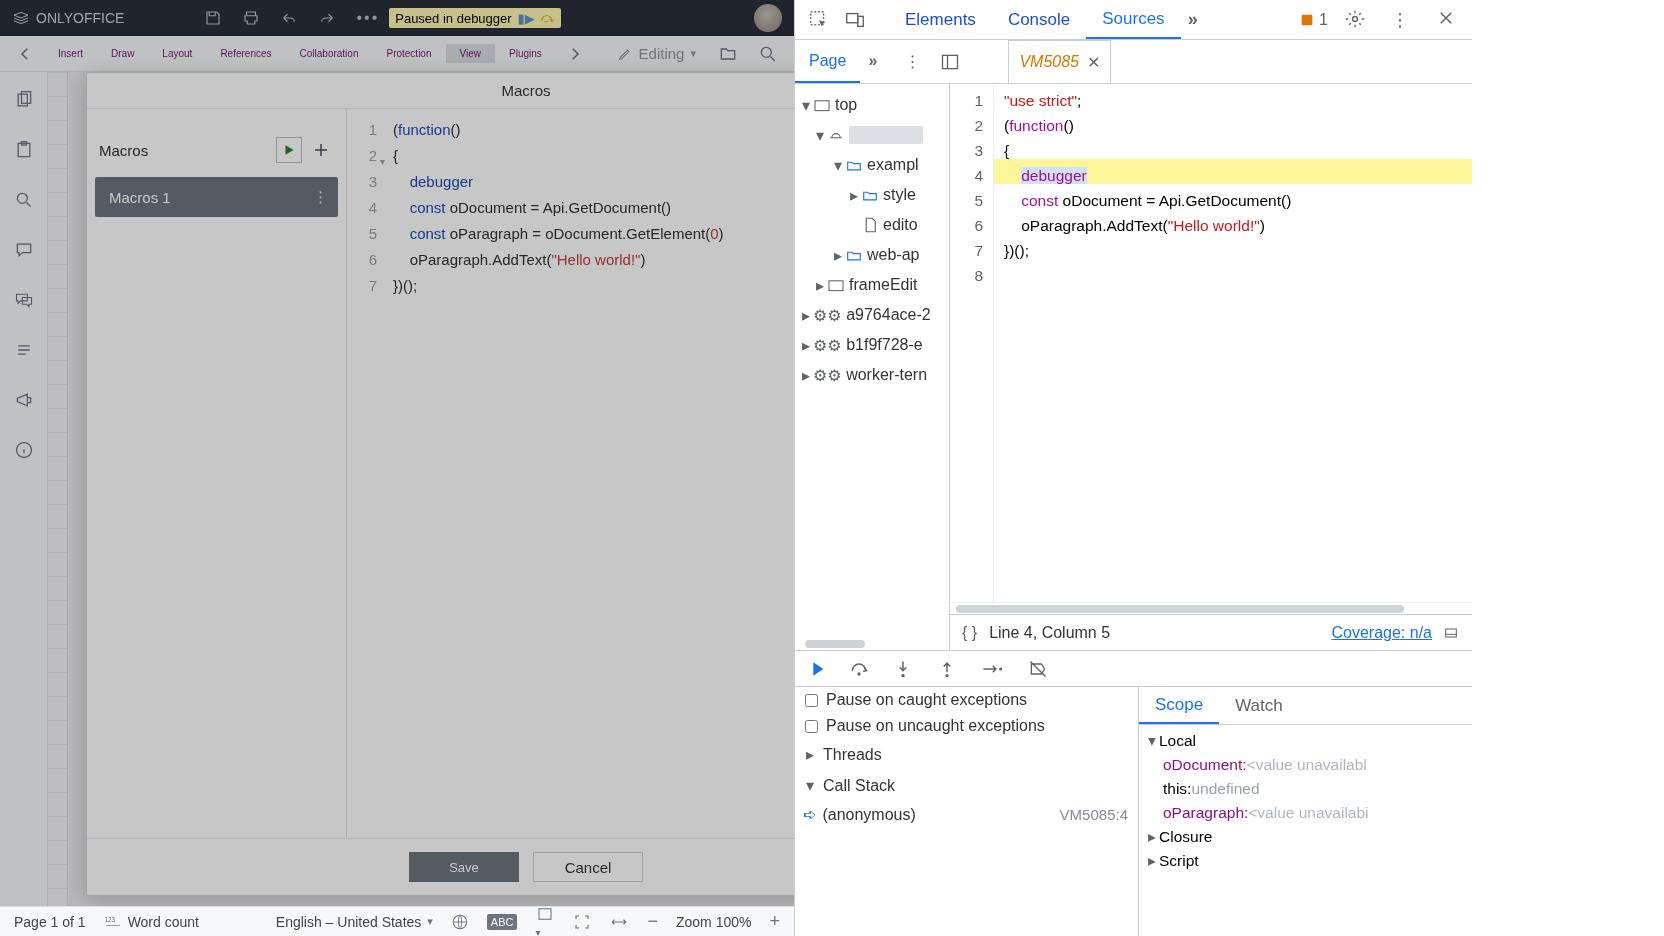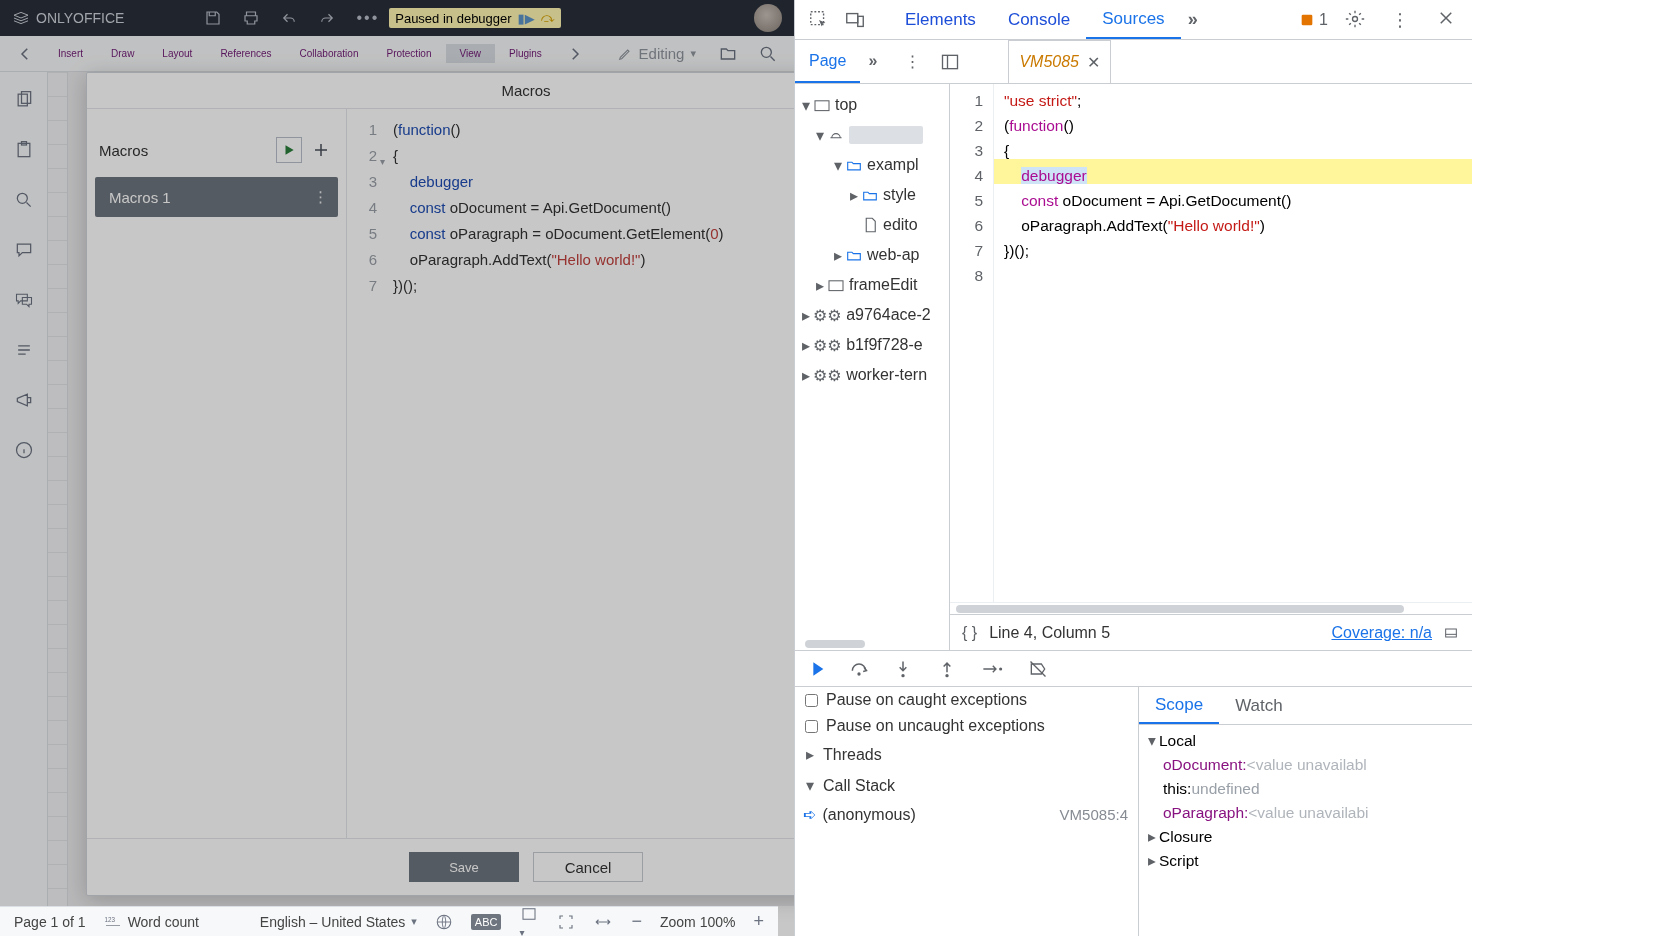--- a/index.html
+++ b/index.html
@@ -58,21 +58,21 @@
 .gut-row { height: 26px; position: relative; }
 .code { padding: 8px 0 0 8px; color: #333; }
 .code .kw { color: #1f4db3; }
 .code .str { color: #c0413e; }
 .code .fn { color: #1f4db3; }
 .macros-foot { height: 56px; display: flex; align-items: center; justify-content: center; gap: 14px; }
 .btn-save { width: 110px; height: 30px; background: #6e757e; color: #fff; border: none; font-size: 13px; cursor: pointer; }
 .btn-cancel { width: 110px; height: 30px; background: #fff; color: #333; border: 1px solid #c7cbd1; font-size: 15px; cursor: pointer; }
 
 
-.oo-status { position: absolute; bottom: 0; left: 0; right: 16px; height: 30px; background: #f7f8f9; border-top: 1px solid #dcdfe3; display: flex; align-items: center; padding: 0 14px; font-size: 14px; color: #444; gap: 18px; }
+.oo-status { position: absolute; bottom: 0; left: 0; right: 0; height: 30px; background: #f7f8f9; border-top: 1px solid #dcdfe3; display: flex; align-items: center; padding: 0 14px; font-size: 14px; color: #444; gap: 18px; }
 .oo-status .seg { display: flex; align-items: center; gap: 6px; }
 .oo-status .spacer { flex: 1; }
 .oo-status .ic { color: #6b7280; }
 
 
 .dt-top { height: 40px; border-bottom: 1px solid #cacdd1; display: flex; align-items: center; padding: 0 6px; }
 .dt-top .ic { width: 22px; height: 22px; margin: 0 7px; color: #5f6368; cursor: pointer; }
 .dt-tab { padding: 0 16px; height: 100%; display: flex; align-items: center; font-size: 17px; color: #1d4ed8; cursor: pointer; }
 .dt-tab.active { color: #1a73e8; border-bottom: 2px solid #1a73e8; }
 .dt-top .right-icons { margin-left: auto; display: flex; align-items: center; gap: 10px; }

